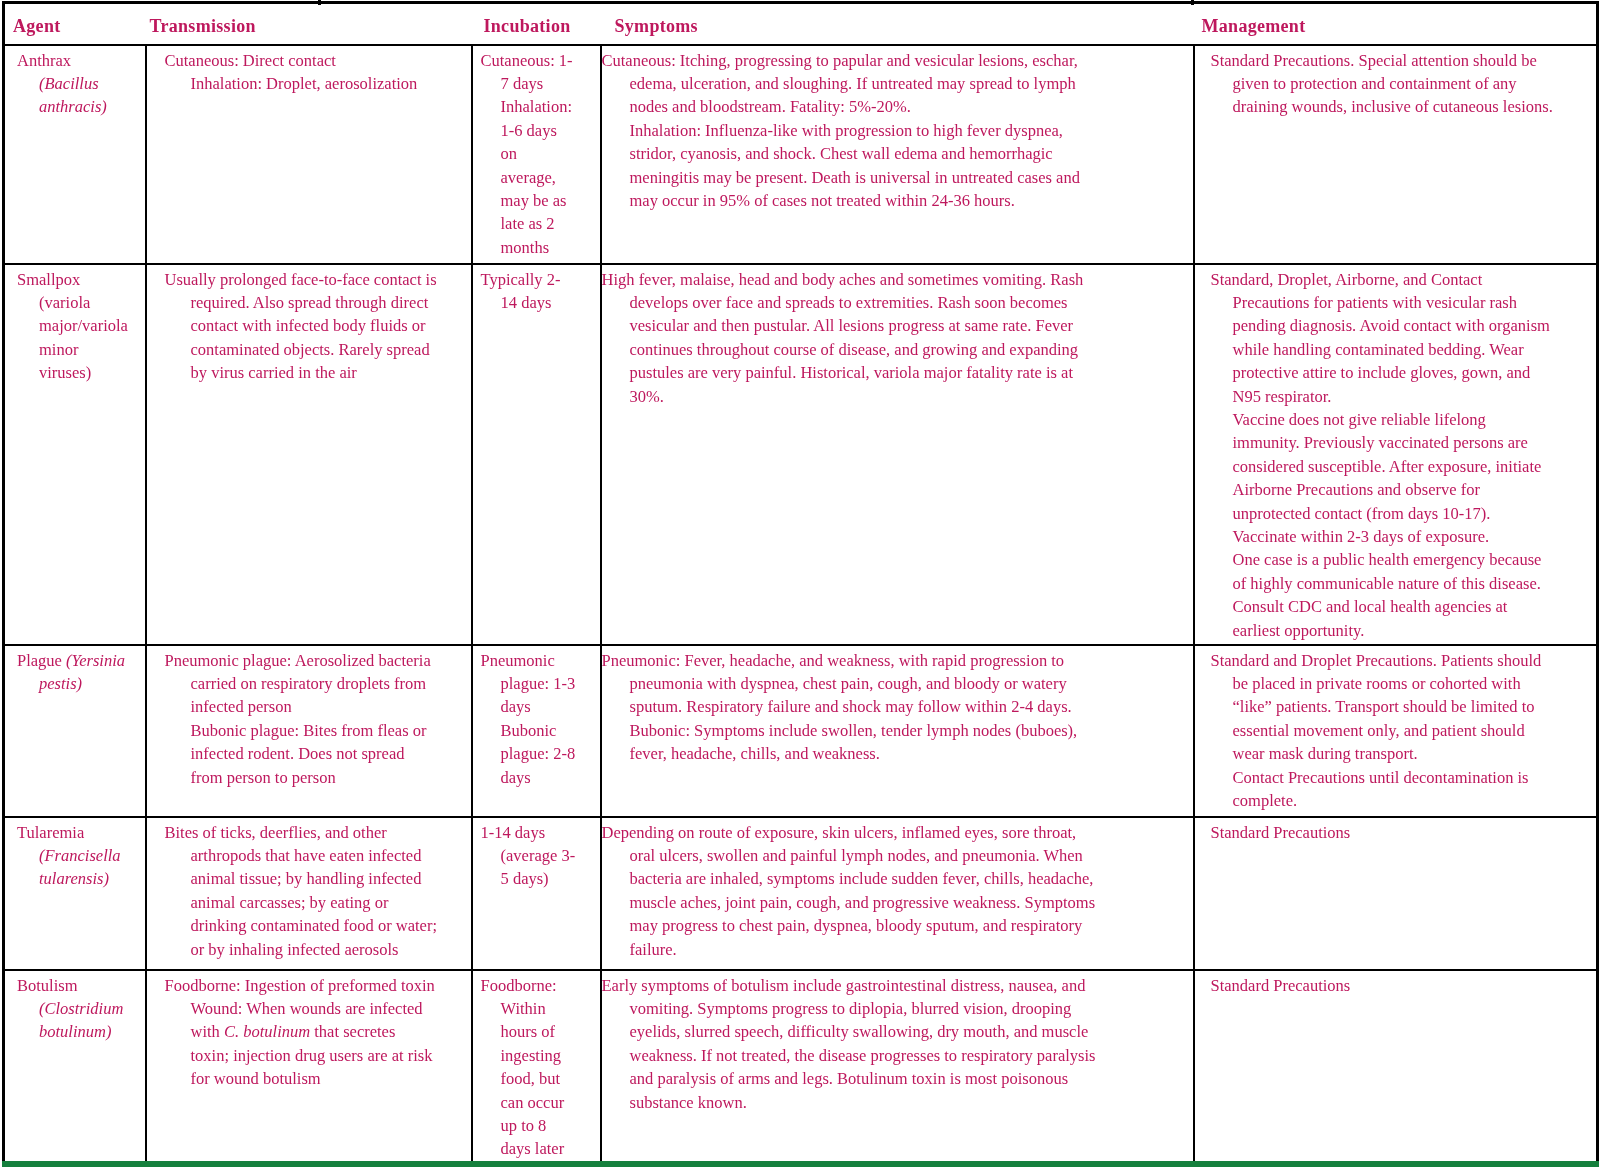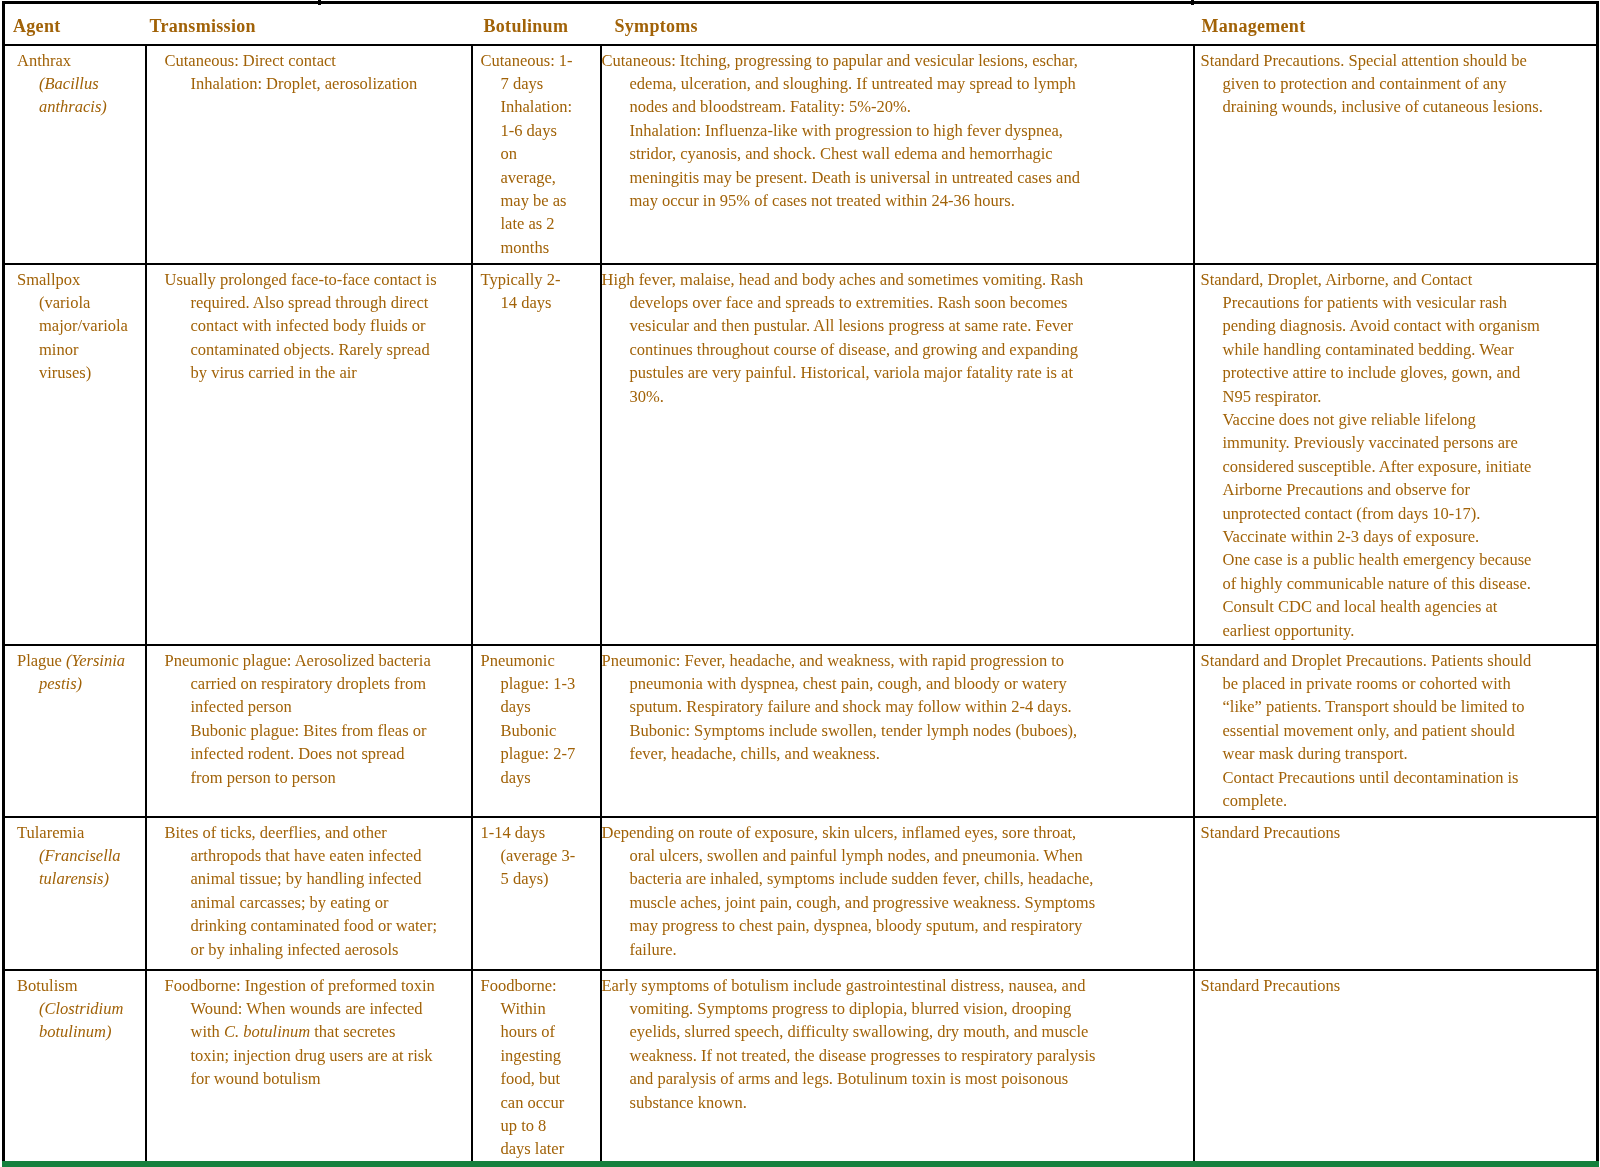--- a/index.html
+++ b/index.html
@@ -5,21 +5,21 @@
   html, body {
     margin: 0;
     padding: 0;
     background: #ffffff;
   }
   .page {
     position: relative;
     width: 1600px;
     height: 1167px;
     background: #ffffff;
-    color: #a16207;
+    color: #be185d;
     font-family: "Liberation Serif", "DejaVu Serif", serif;
     overflow: hidden;
     text-decoration: underline;
   }
   .tick {
     position: absolute;
     top: 0;
     width: 3px;
     height: 5px;
     background: #000;
@@ -61,21 +61,21 @@
     white-space: pre-line;
     font-size: 16.5px;
     line-height: 23.4px;
     padding-top: 3px;
     padding-right: 3px;
   }
   .ct.agent { margin-left: 12px; padding-left: 22px; text-indent: -22px; }
   .ct.trans { margin-left: 18px; padding-left: 26px; text-indent: -26px; }
   .ct.incub { margin-left: 8px; padding-left: 20px; text-indent: -20px; }
   .ct.sympt { padding-left: 28px; text-indent: -28px; }
-  .ct.mgmt  { margin-left: 6px;  padding-left: 22px; text-indent: -22px; }
+  .ct.mgmt  { margin-left: 16px;  padding-left: 22px; text-indent: -22px; }
   .it { font-style: italic; }
 </style>
 </head>
 <body>
 
 <div class="page">
   <div class="tick" style="left:318px"></div>
   <div class="tick" style="left:1191px"></div>
 
   <table class="agents">
@@ -84,21 +84,21 @@
       <col style="width:326px">
       <col style="width:129px">
       <col style="width:593px">
       <col style="width:404px">
     </colgroup>
 
     <tbody>
         <tr style="height:42px">
       <th class="h-agent">Agent</th>
       <th class="h-trans">Transmission</th>
-      <th class="h-incub">Botulinum</th>
+      <th class="h-incub">Incubation</th>
       <th class="h-sympt">Symptoms</th>
       <th class="h-mgmt">Management</th>
     </tr>
 
     <tr class="body-row" style="height:219px">
       <td>
             <div class="ct agent"><span>Anthrax</span><span class="it">
 (Bacillus
 anthracis)</span></div>
           </td>
@@ -191,21 +191,21 @@
 infected person
 Bubonic plague: Bites from fleas or
 infected rodent. Does not spread
 from person to person</div>
           </td>
       <td>
             <div class="ct incub">Pneumonic
 plague: 1-3
 days
 Bubonic
-plague: 2-7
+plague: 2-8
 days</div>
           </td>
       <td>
             <div class="ct sympt">Pneumonic: Fever, headache, and weakness, with rapid progression to
 pneumonia with dyspnea, chest pain, cough, and bloody or watery
 sputum. Respiratory failure and shock may follow within 2-4 days.
 Bubonic: Symptoms include swollen, tender lymph nodes (buboes),
 fever, headache, chills, and weakness.</div>
           </td>
       <td class="c-mgmt">

